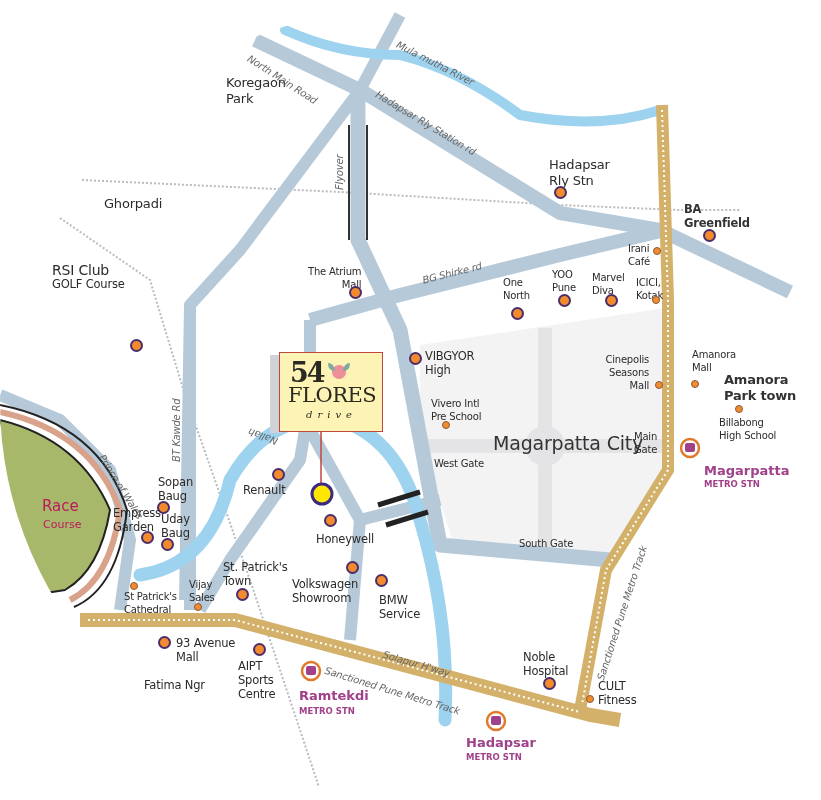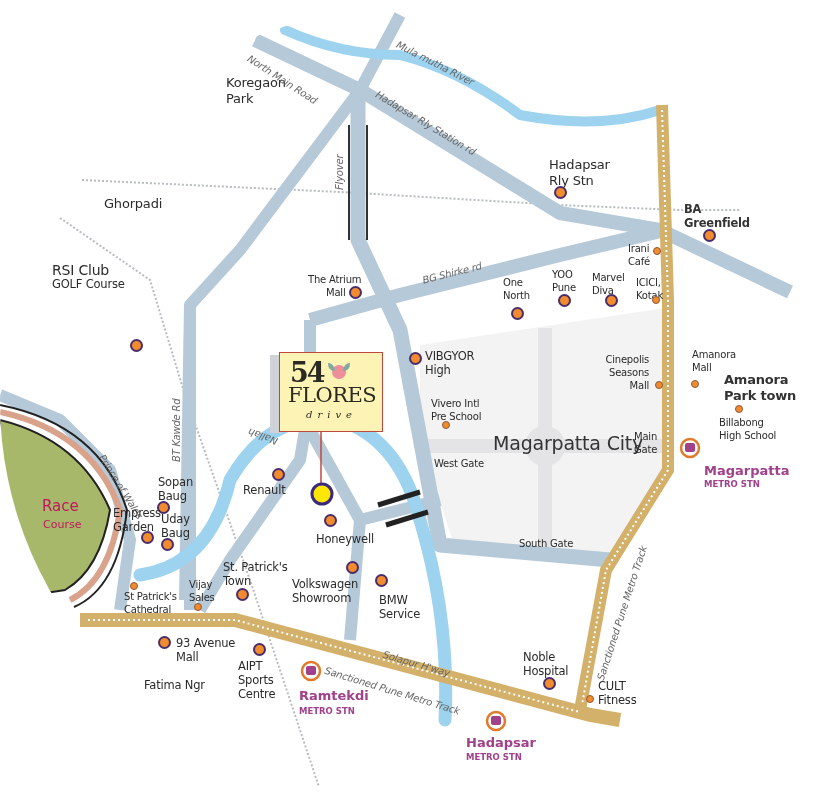--- a/index.html
+++ b/index.html
@@ -158,21 +158,21 @@
       <div>Café</div>
     </div>
 <div class="poi sm" style="left:653px;top:247px"></div>
 
 <div class="lbl small" style="left:636px;top:276px">
       <div>ICICI,</div>
       <div>Kotak</div>
     </div>
 <div class="poi sm" style="left:652px;top:296px"></div>
 
-<div class="lbl small" style="left:308px;top:273px;">
+<div class="lbl small" style="left:308px;top:265px;text-align:right">
       <div>The Atrium</div>
       <div style="padding-left:18px">Mall</div>
     </div>
 <div class="poi" style="left:349px;top:286px"></div>
 
 <div class="lbl small" style="left:503px;top:276px">
       <div>One</div>
       <div>North</div>
     </div>
 <div class="poi" style="left:511px;top:307px"></div>

